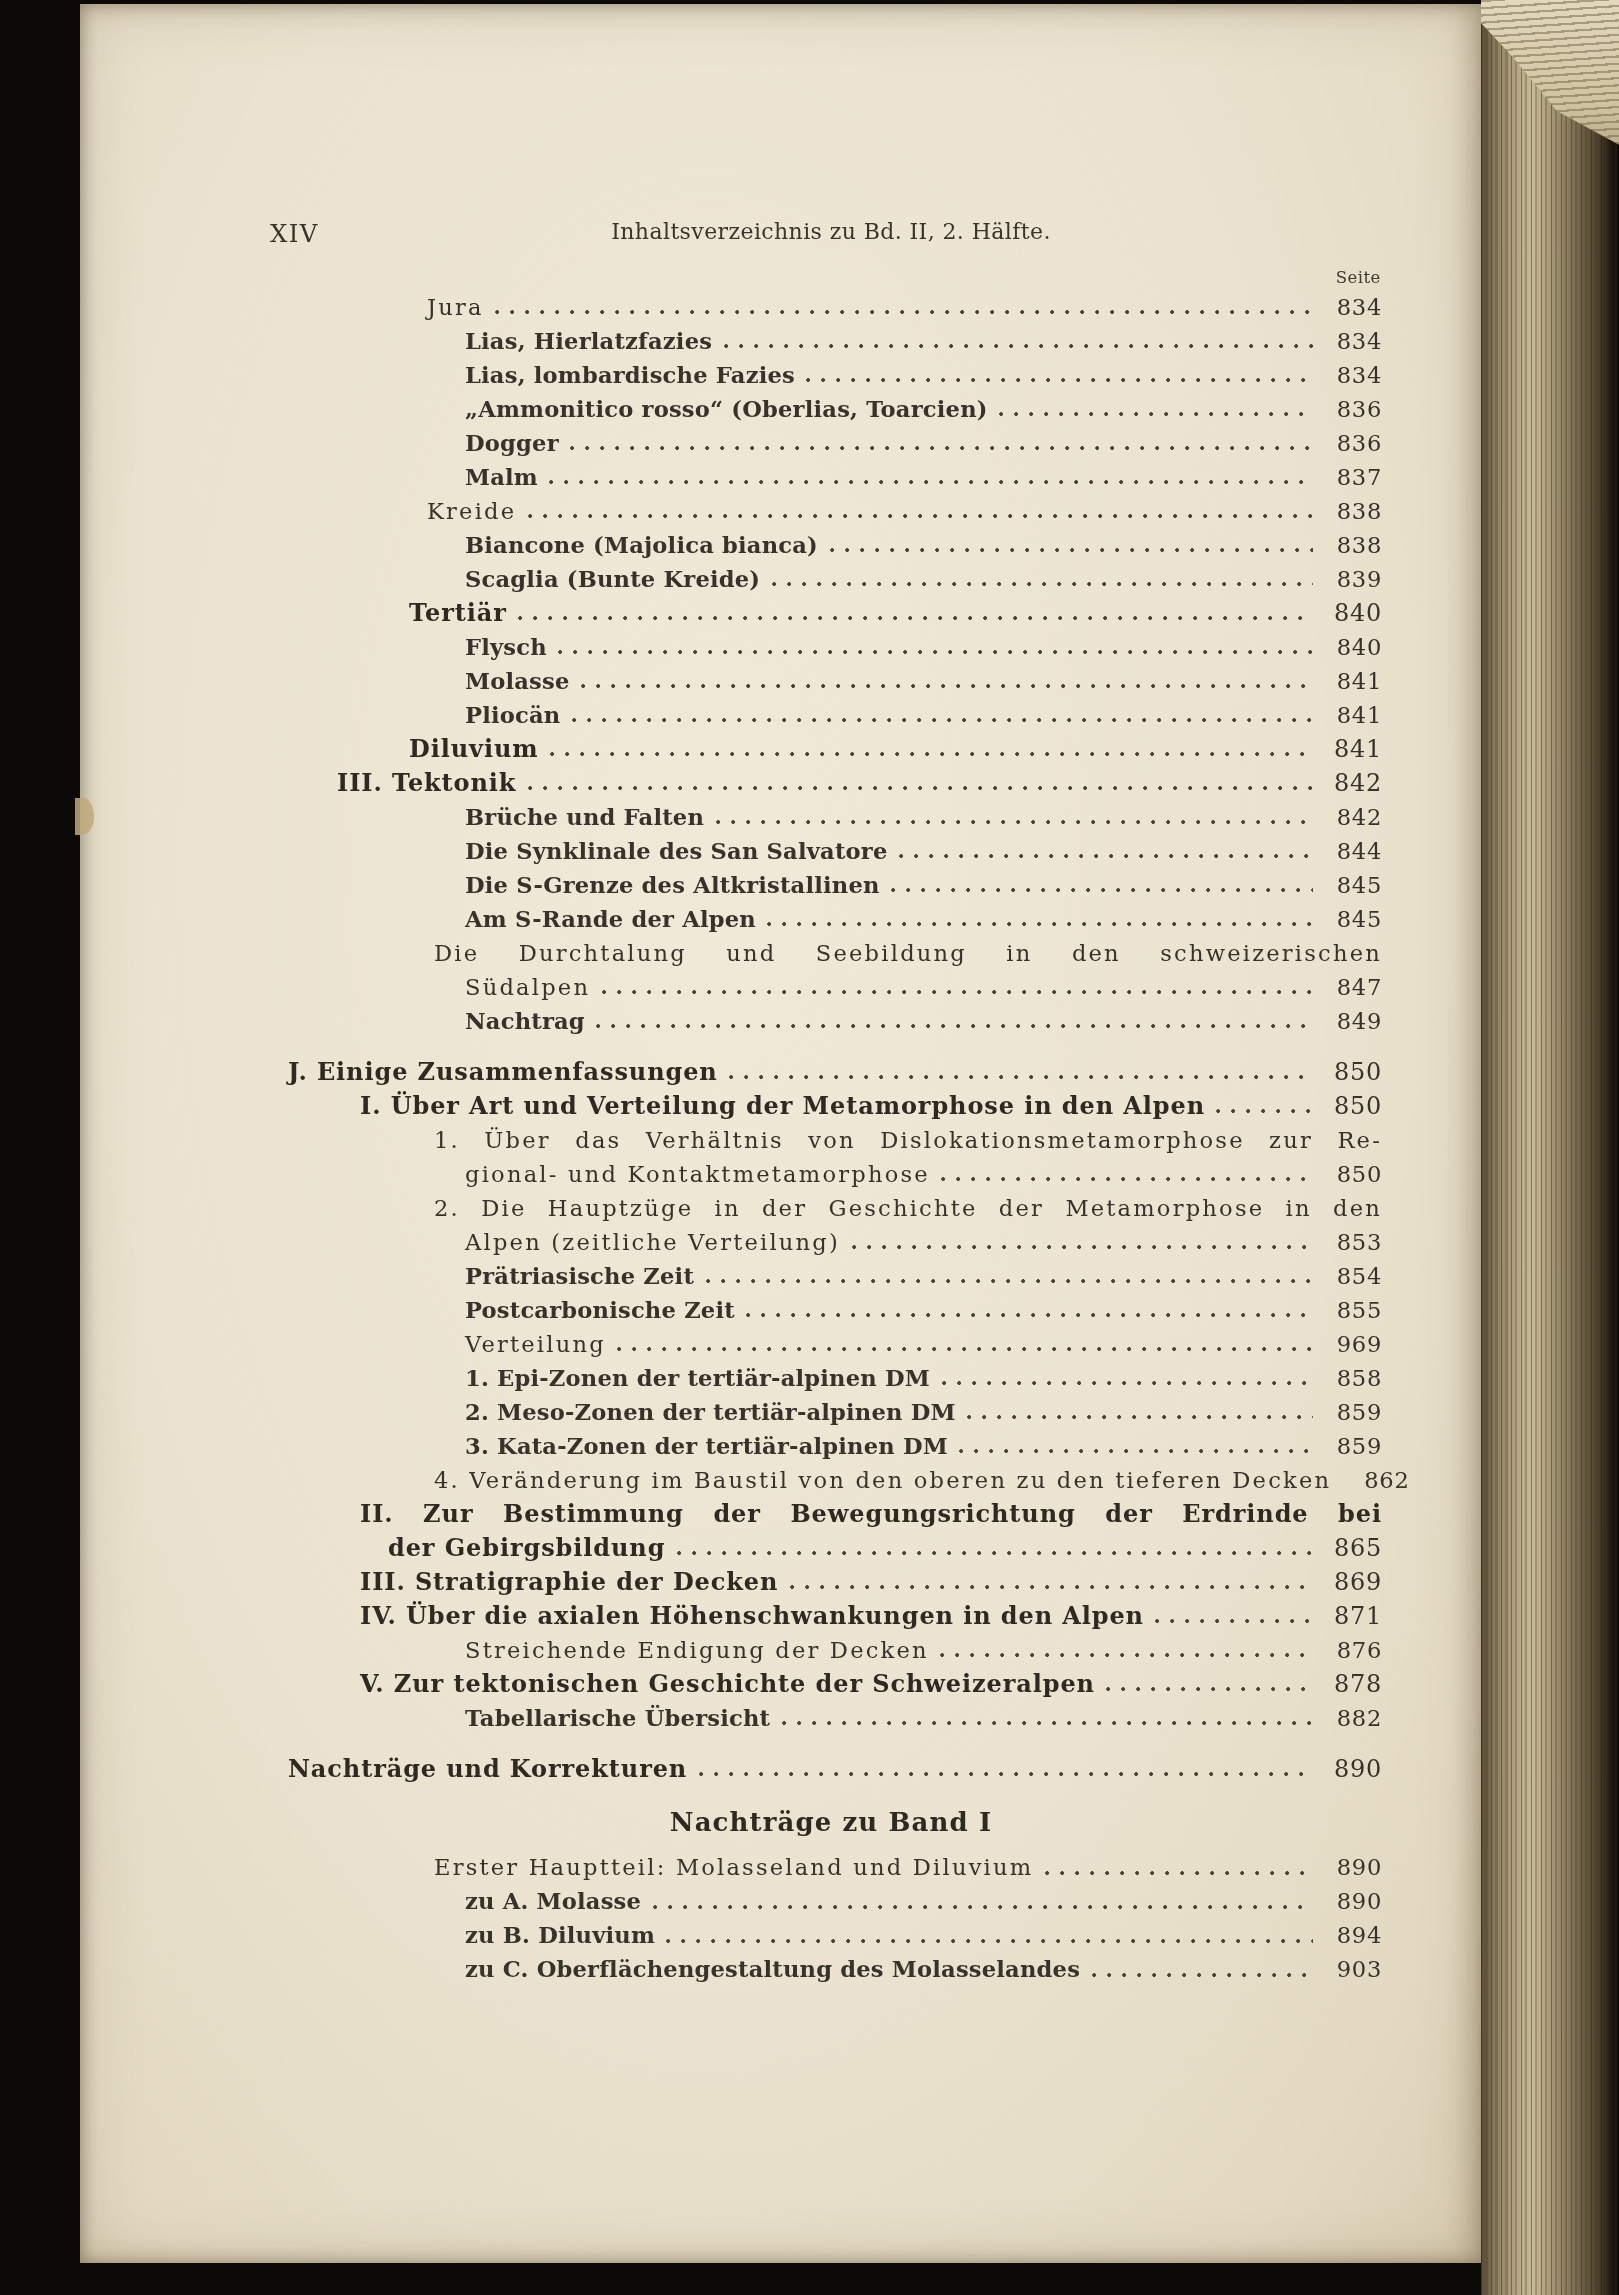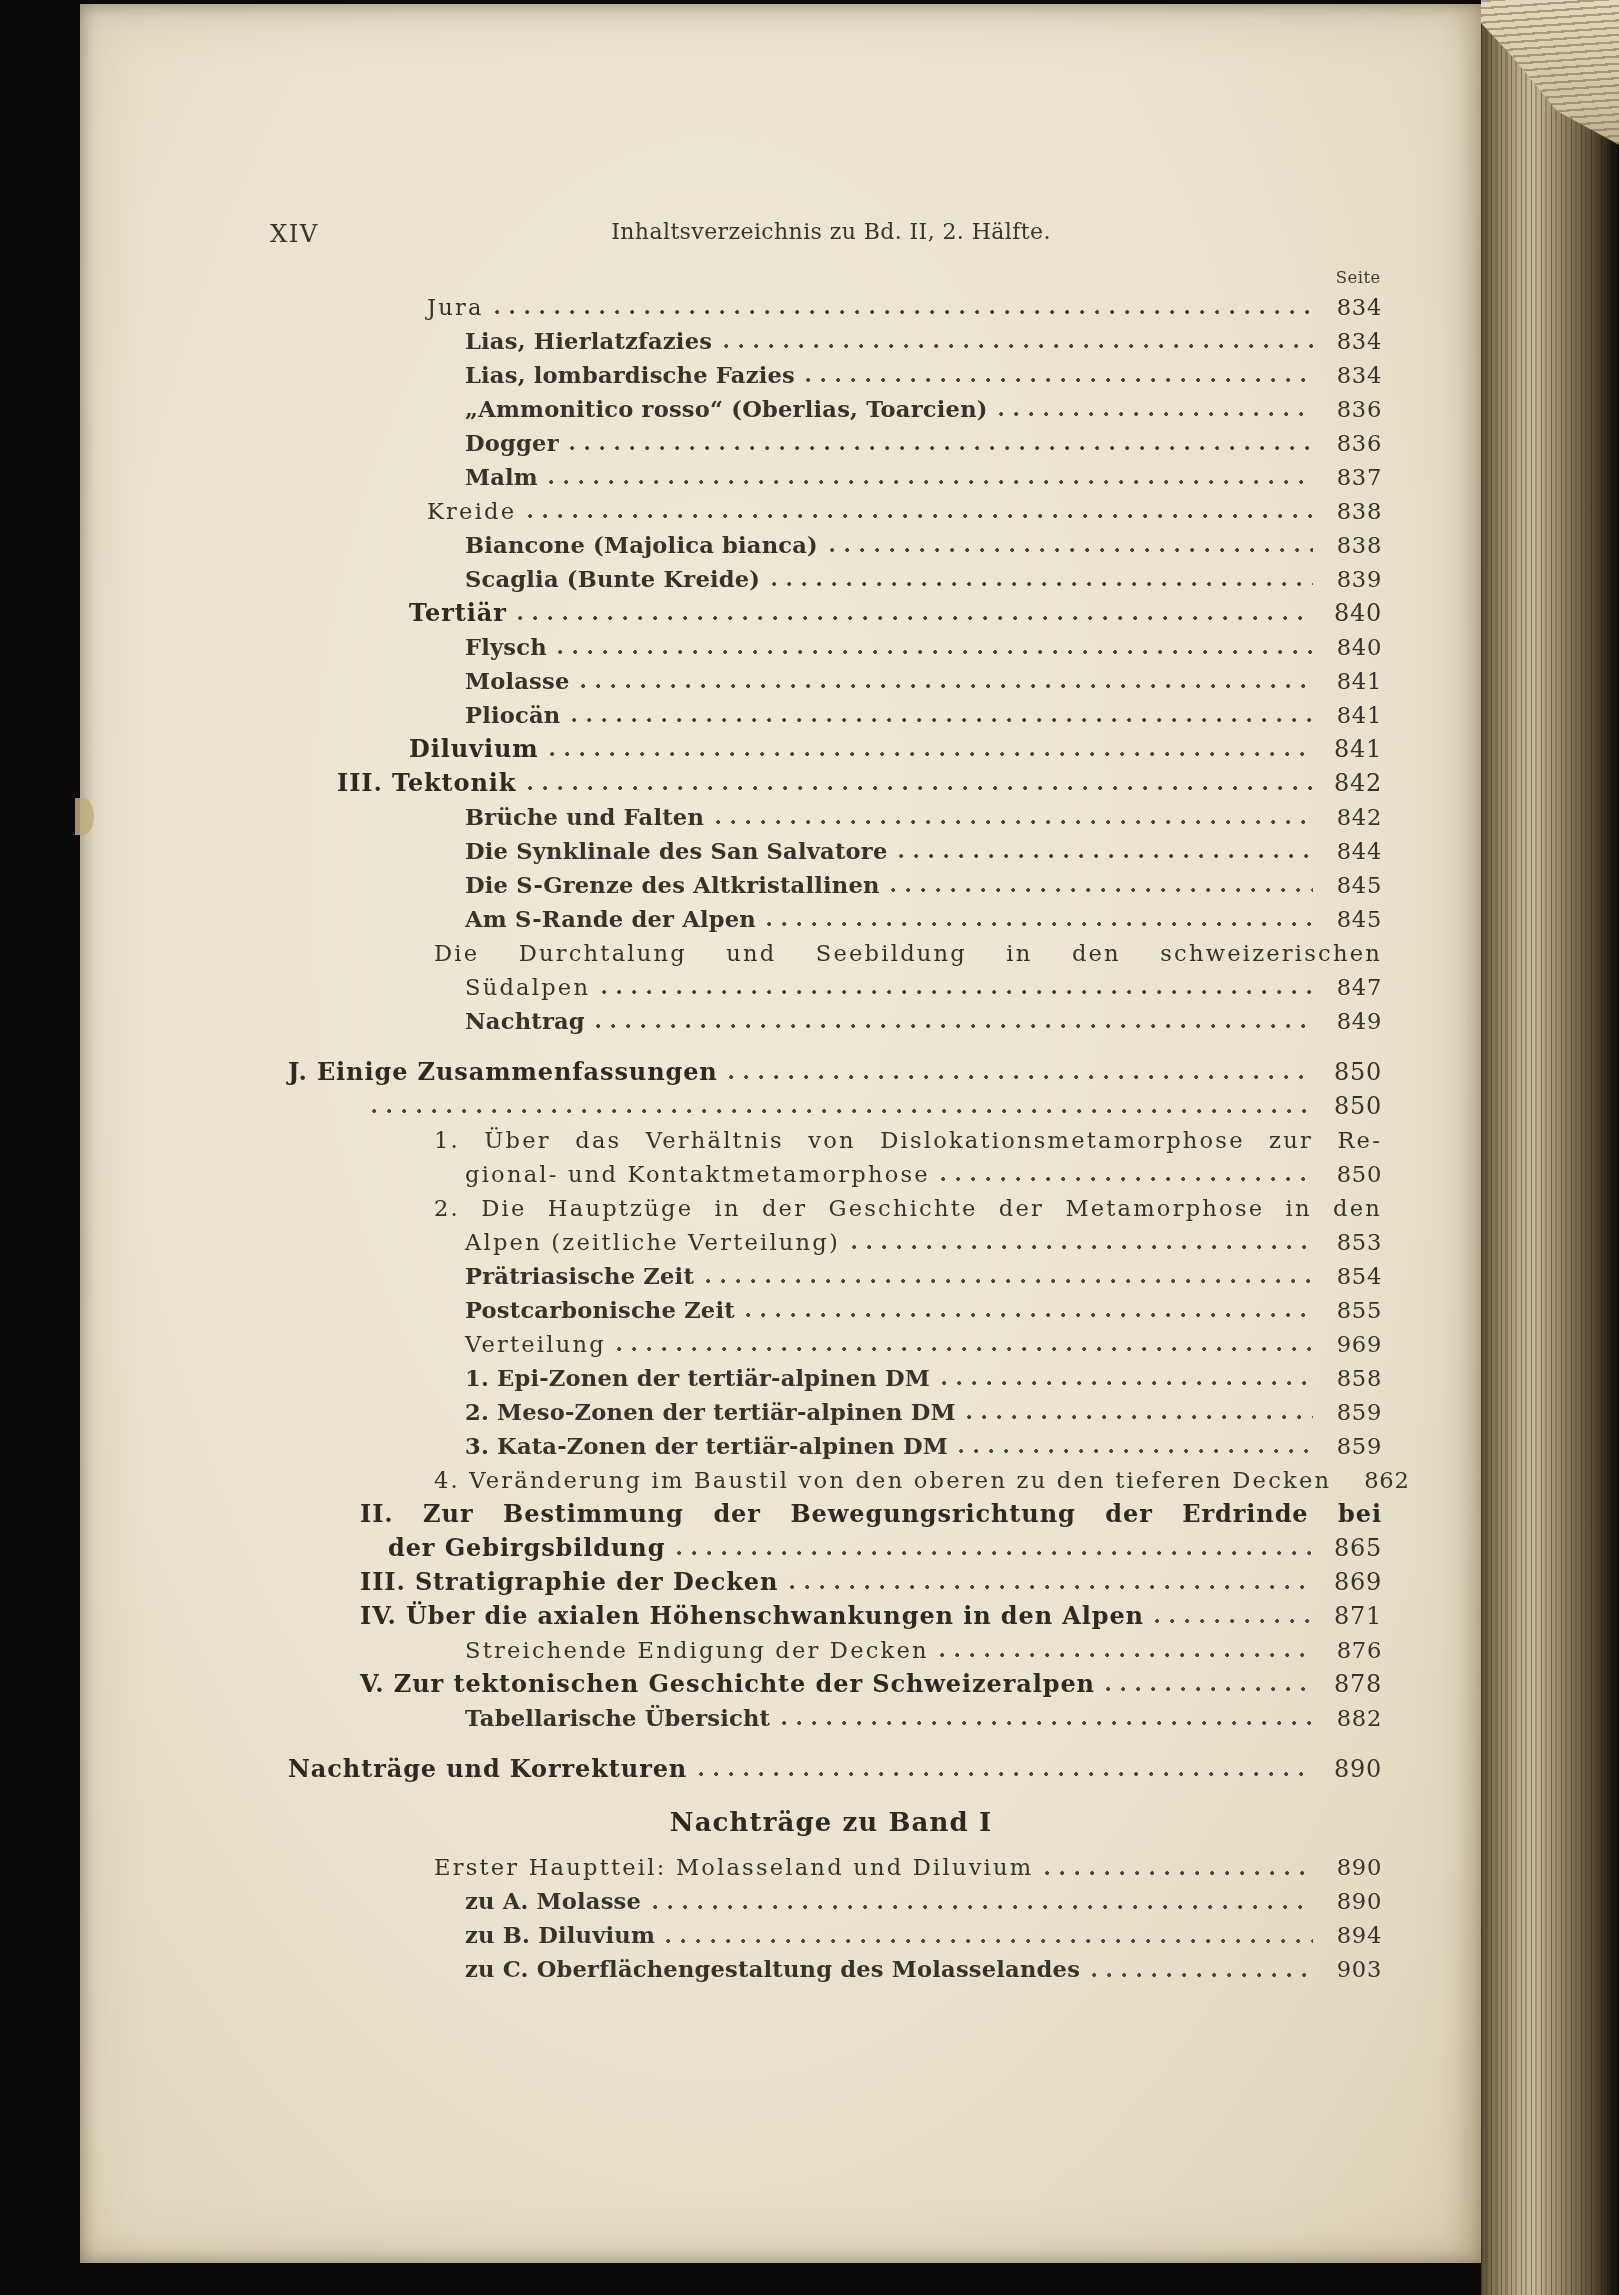--- a/index.html
+++ b/index.html
@@ -207,20 +207,21 @@
     <span class="txt">Nachtrag</span>
     <span class="lead"></span>
     <span class="pg">849</span>
   </div>
         <div class="row ind0 st-bold gap">
     <span class="txt">J. Einige Zusammenfassungen</span>
     <span class="lead"></span>
     <span class="pg">850</span>
   </div>
         <div class="row ind2 st-bold">
+    <span class="txt">I. Über Art und Verteilung der Metamorphose in den Alpen</span>
     <span class="lead"></span>
     <span class="pg">850</span>
   </div>
         <div class="row ind6 st-sp fill">
     <span class="txt">1. Über das Verhältnis von Dislokationsmetamorphose zur Re-</span>
 
   </div>
         <div class="row ind7 st-sp">
     <span class="txt">gional- und Kontaktmetamorphose</span>
     <span class="lead"></span>

